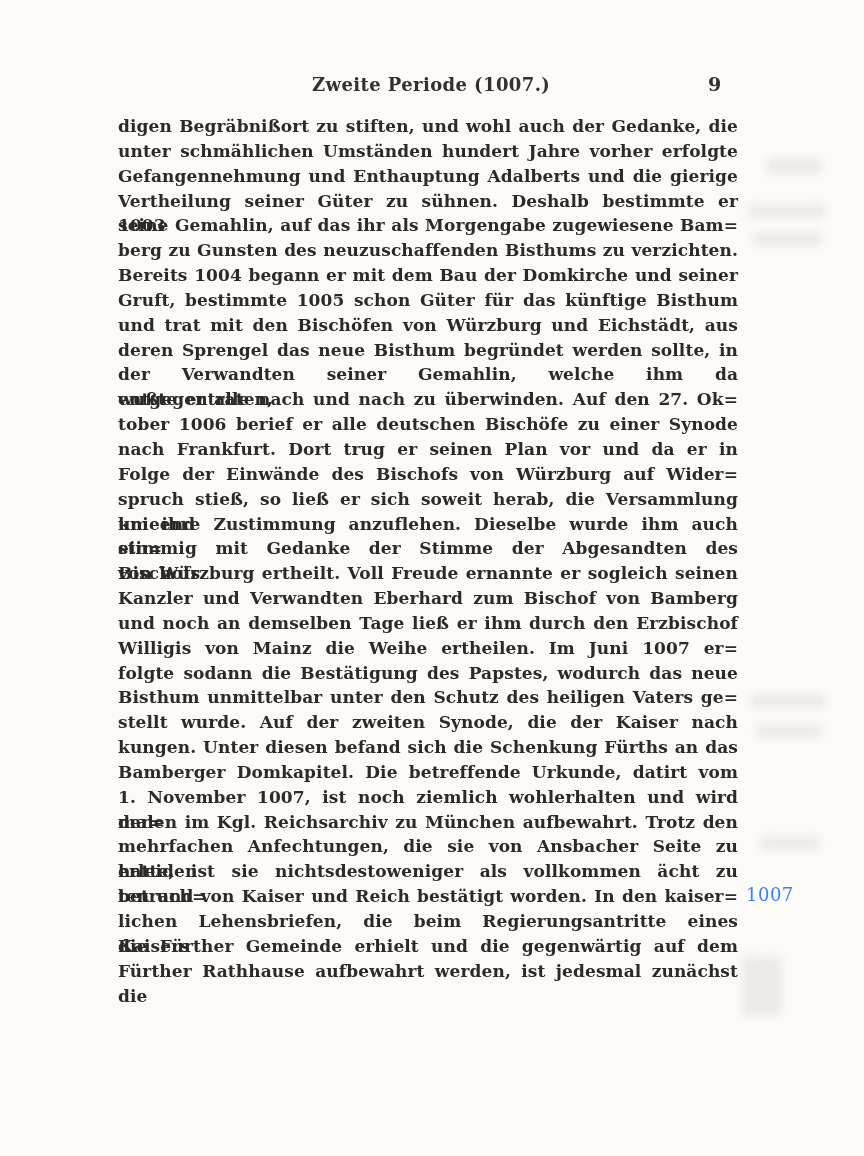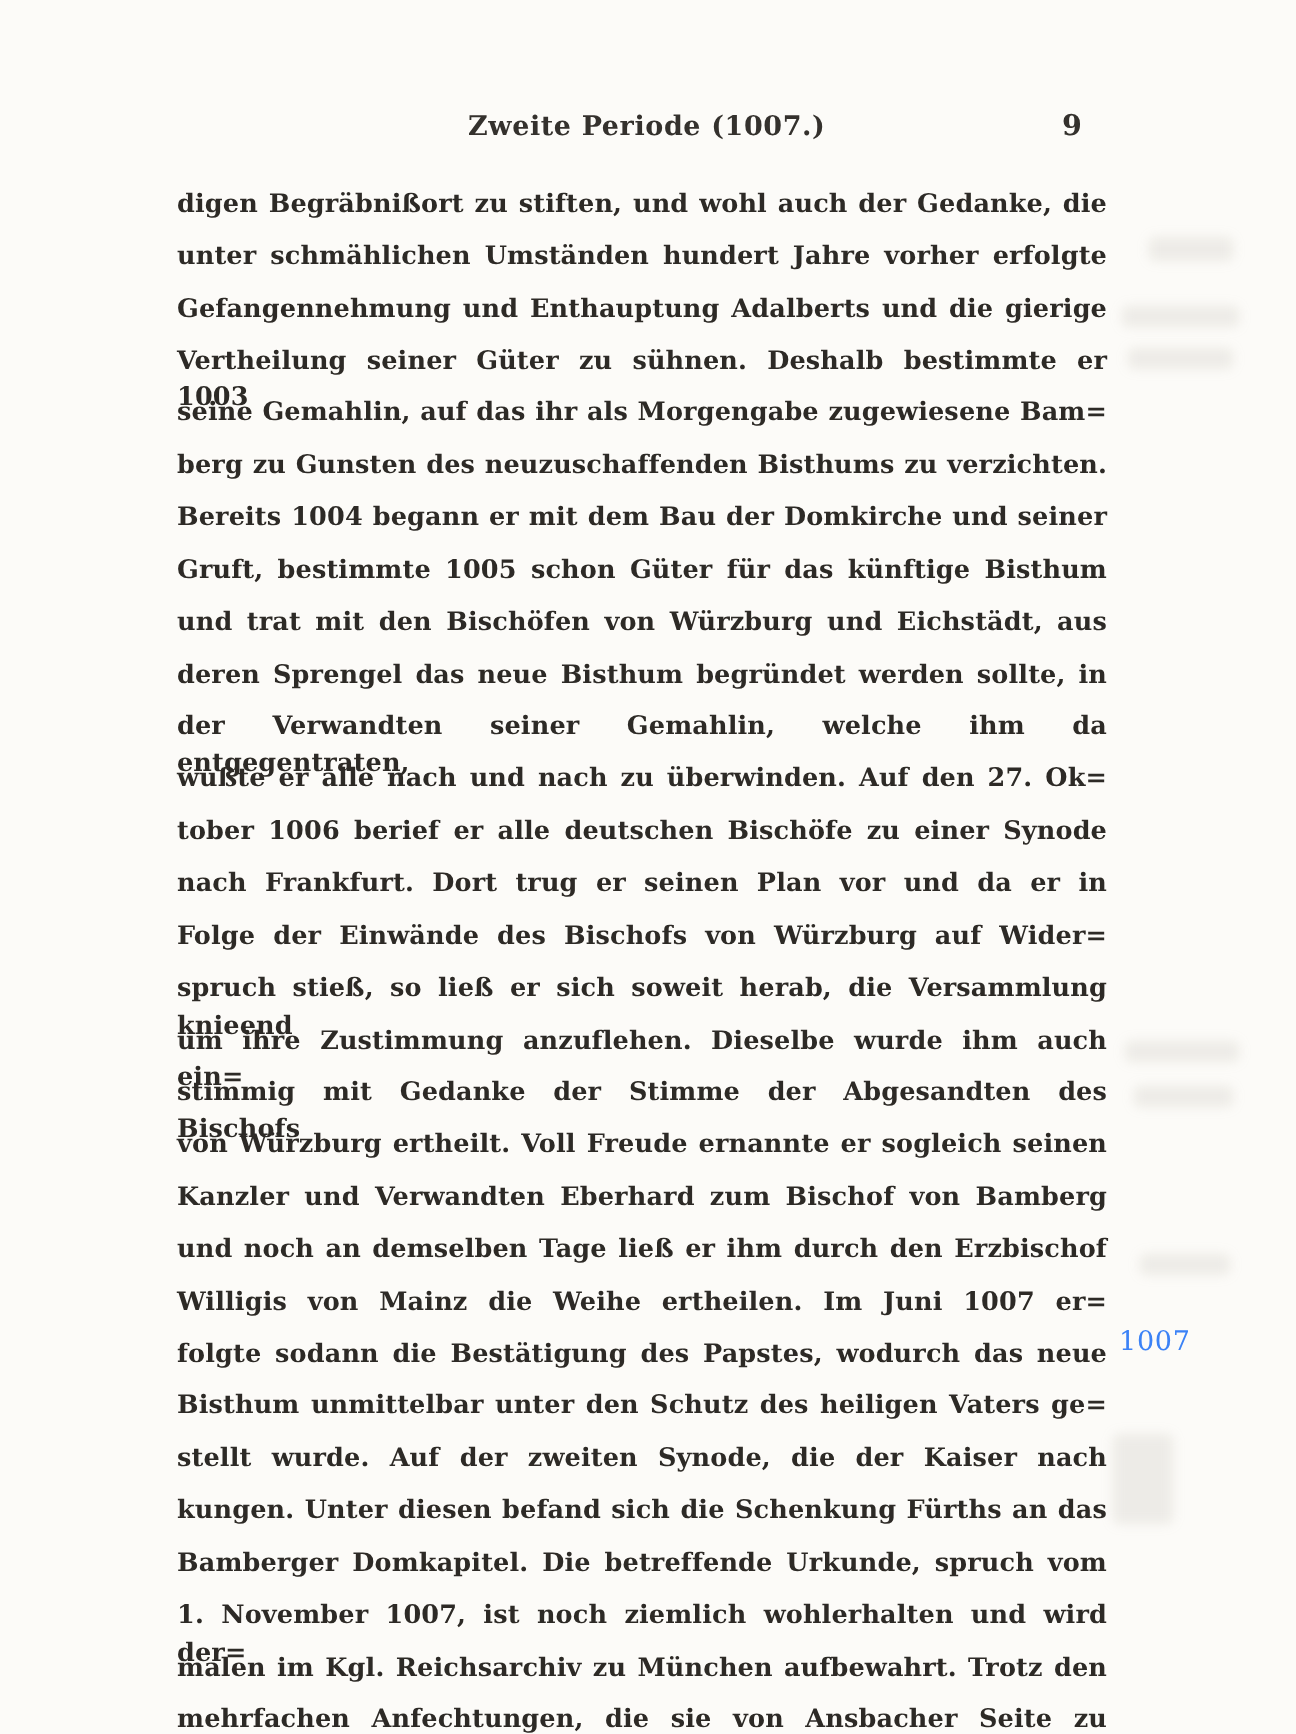--- a/index.html
+++ b/index.html
@@ -33,21 +33,20 @@
     position:absolute;left:118px;top:114px;width:620px;
     font-size:17px;font-weight:600;color:#2d2a26;
     letter-spacing:0.1px;
   }
   .line{
     height:24.85px;line-height:24.85px;
     text-align:justify;
     text-align-last:justify;
     white-space:nowrap0; 
     overflow:visible;
-    margin-top:10px;
   }
   
   .margin-note{
     position:absolute;left:746px;top:884px;
     font-size:18px;font-weight:500;color:#3b82f6;
     letter-spacing:0.5px;
   }
   
   .artifact{
     position:absolute;
@@ -94,28 +93,29 @@
       <div class="line">um ihre Zustimmung anzuflehen.  Dieselbe wurde ihm auch ein=</div>
       <div class="line">stimmig mit Gedanke der Stimme der Abgesandten des Bischofs</div>
       <div class="line">von Würzburg ertheilt.  Voll Freude ernannte er sogleich seinen</div>
       <div class="line">Kanzler und Verwandten Eberhard zum Bischof von Bamberg</div>
       <div class="line">und noch an demselben Tage ließ er ihm durch den Erzbischof</div>
       <div class="line">Willigis von Mainz die Weihe ertheilen.  Im Juni 1007 er=</div>
       <div class="line">folgte sodann die Bestätigung des Papstes, wodurch das neue</div>
       <div class="line">Bisthum unmittelbar unter den Schutz des heiligen Vaters ge=</div>
       <div class="line">stellt wurde.  Auf der zweiten Synode, die der Kaiser nach</div>
       <div class="line">kungen.  Unter diesen befand sich die Schenkung Fürths an das</div>
-      <div class="line">Bamberger Domkapitel.  Die betreffende Urkunde, spruch vom</div>
+      <div class="line">Bamberger Domkapitel.  Die betreffende Urkunde, datirt vom</div>
       <div class="line">1. November 1007, ist noch ziemlich wohlerhalten und wird der=</div>
       <div class="line">malen im Kgl. Reichsarchiv zu München aufbewahrt.  Trotz den</div>
       <div class="line">mehrfachen Anfechtungen, die sie von Ansbacher Seite zu erleiden</div>
       <div class="line">hatte, ist sie nichtsdestoweniger als vollkommen ächt zu betrach=</div>
       <div class="line">ten und von Kaiser und Reich bestätigt worden.  In den kaiser=</div>
       <div class="line">lichen Lehensbriefen, die beim Regierungsantritte eines Kaisers</div>
       <div class="line">die Fürther Gemeinde erhielt und die gegenwärtig auf dem</div>
+      <div class="line">Fürther Rathhause aufbewahrt werden, ist jedesmal zunächst die</div>
     </div>
 
   <div class="margin-note">1007</div>
 
   <div class="artifact a1"></div>
   <div class="artifact a2"></div>
   <div class="artifact a3"></div>
   <div class="artifact a4"></div>
   <div class="artifact a5"></div>
   <div class="artifact a6"></div>

